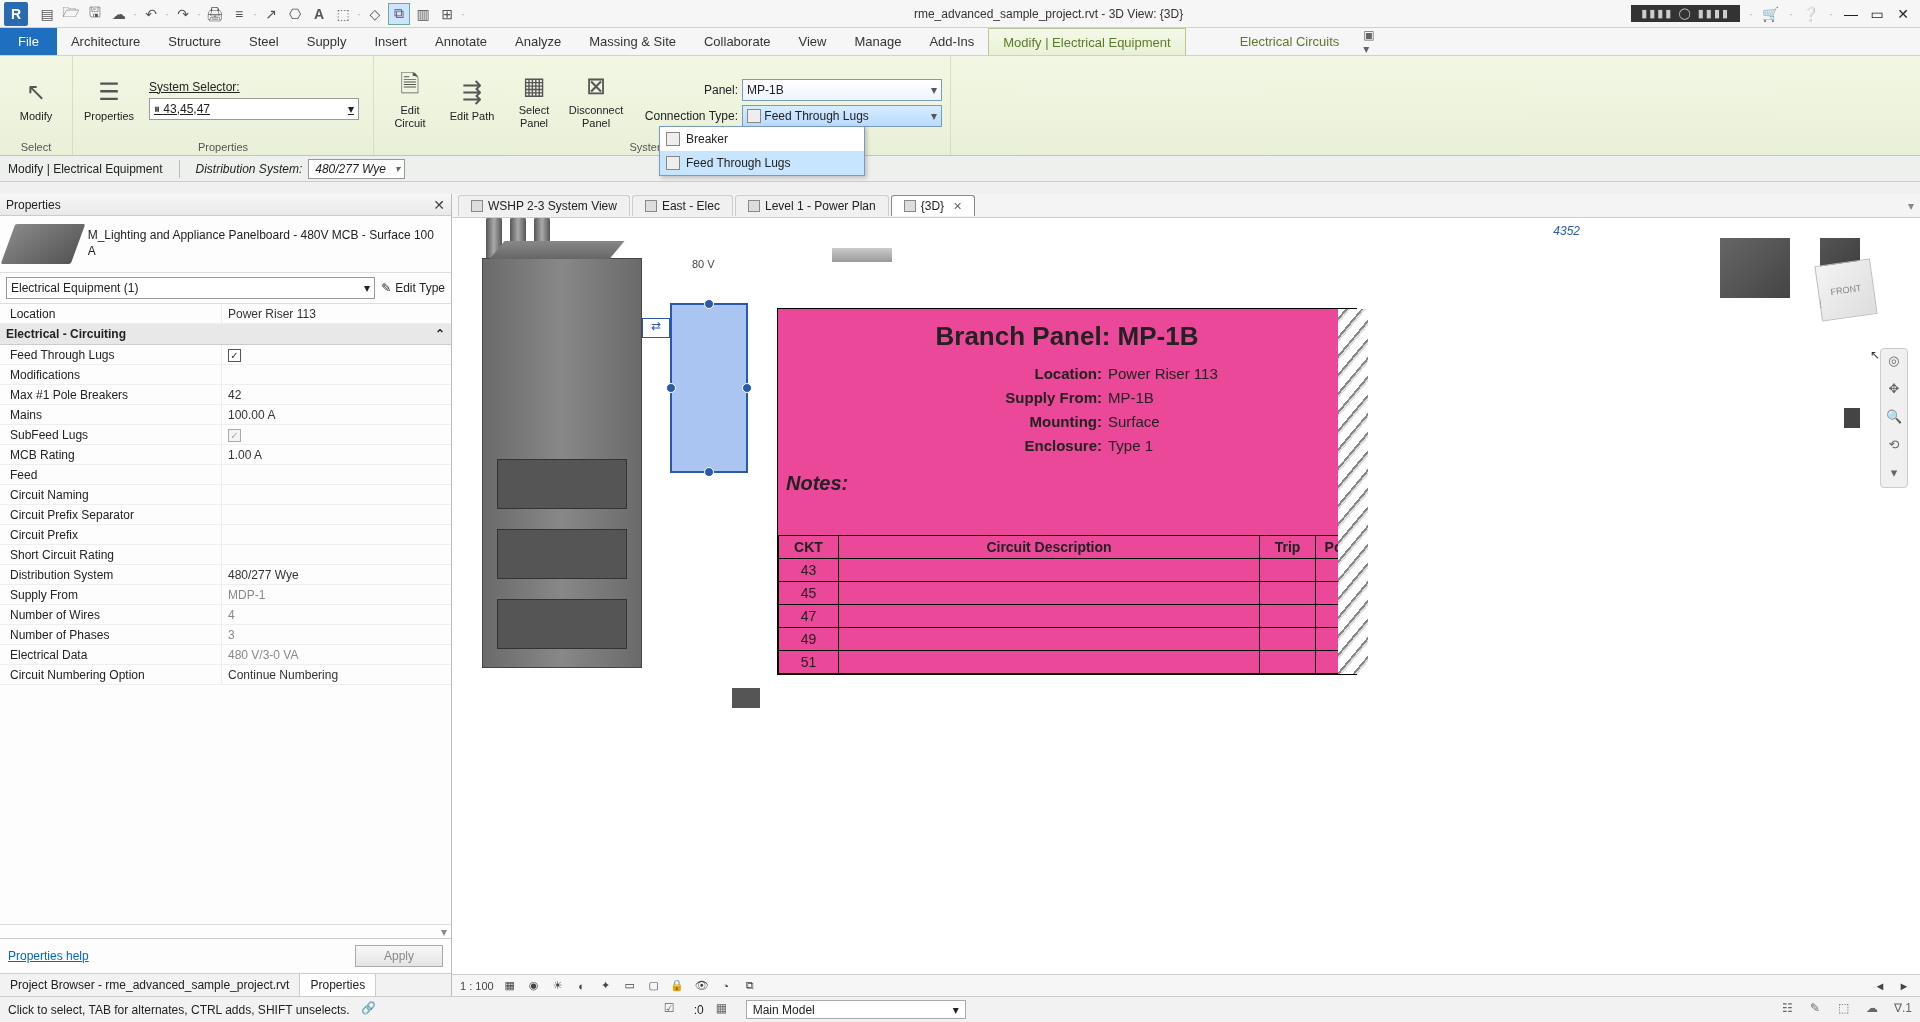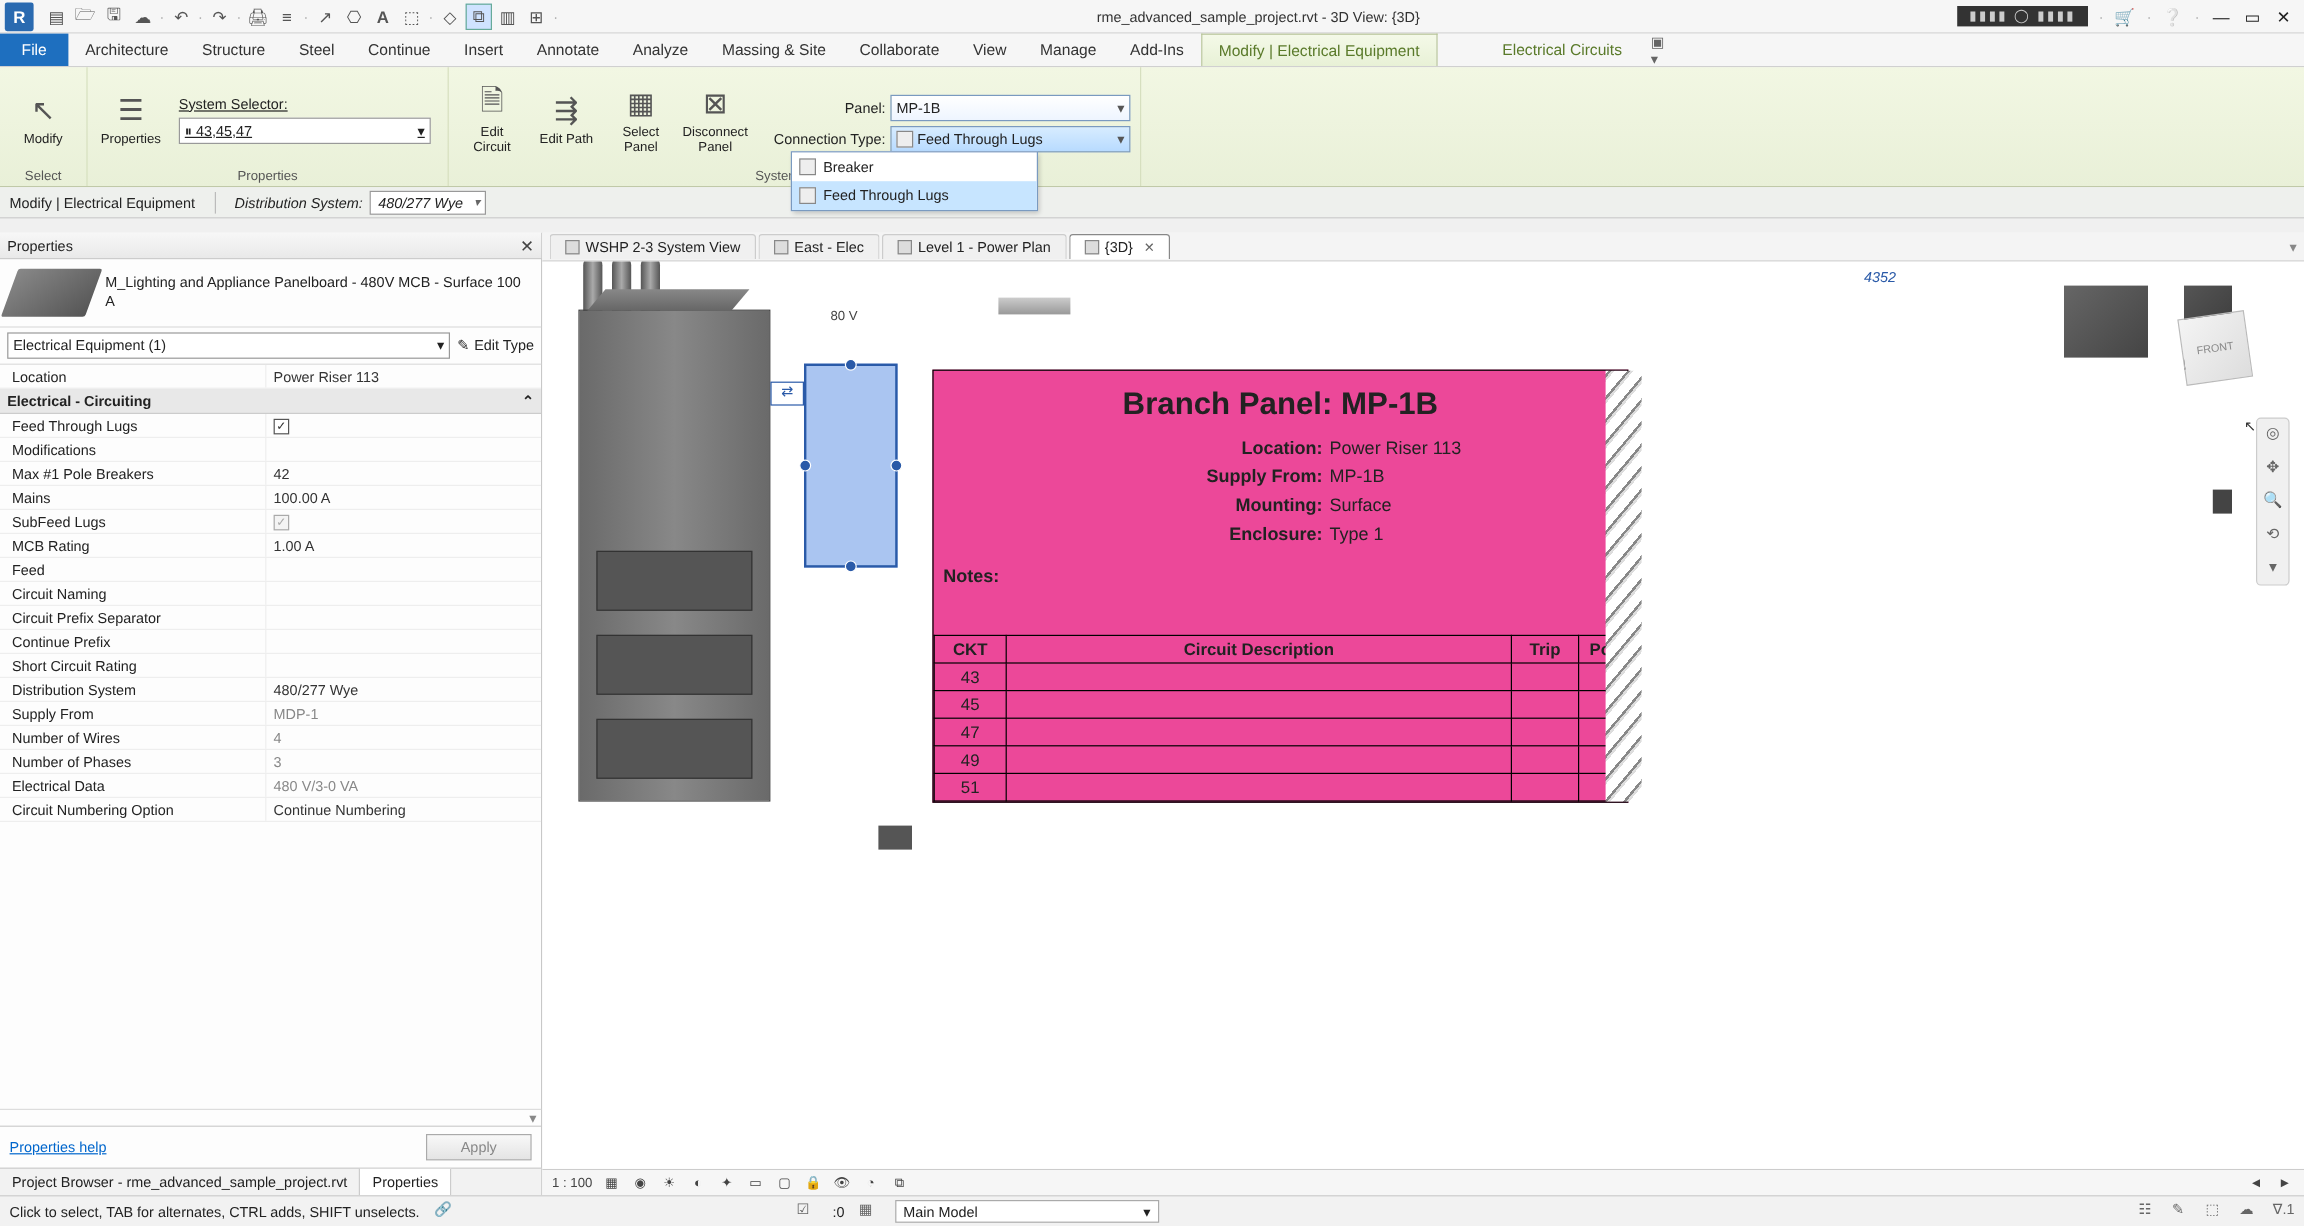--- a/index.html
+++ b/index.html
@@ -101,21 +101,21 @@
 .box1 { position:absolute; right:130px; top:20px; width:70px; height:60px; background:linear-gradient(135deg,#666,#444);}
 .box2 { position:absolute; right:60px; top:20px; width:40px; height:70px; background:linear-gradient(135deg,#555,#333);}
 .dim-text { position:absolute; right:340px; top:6px; color:#2a5aa8; font-size:12px; font-style:italic;}
 
 
 .schedule { position:absolute; left:325px; top:90px; width:580px; background:#ec4899; border:1px solid #000; padding:8px 0 0 0;}
 .sched-title { font-size:26px; font-weight:bold; text-align:center; padding:4px 0 10px 0;}
 .sched-info { font-size:15px; line-height:1.6; padding-right:20px;}
 .sched-info div { display:flex; }
 .sched-info .lbl { width:330px; text-align:right; font-weight:bold; padding-right:6px;}
-.sched-notes { font-size:15px; font-weight:bold; padding:14px 0 40px 8px;}
+.sched-notes { font-size:20px; font-weight:bold; padding:14px 0 40px 8px;font-style:italic;}
 .sched-table { width:100%; border-collapse:collapse; font-size:14px;}
 .sched-table th, .sched-table td { border:1px solid #000; padding:3px 6px;}
 .sched-table th { font-weight:bold;}
 .torn { position:absolute; right:-12px; top:0; bottom:0; width:30px; background:repeating-linear-gradient(-50deg,#fff 0 8px,#ddd 8px 10px,#888 10px 12px);}
 
 
 .vcb { height:22px; border-top:1px solid #ccc; background:#f6f6f6; display:flex; align-items:center; padding:0 8px; gap:8px; font-size:11px; color:#444;}
 .vcb .ic { width:16px; height:16px; display:flex; align-items:center; justify-content:center;}
 .vcb-right { margin-left:auto; display:flex; gap:8px;}
 
@@ -173,21 +173,21 @@
     <div class="win-btn">▭</div>
     <div class="win-btn">✕</div>
   </div>
 </div>
 
 <div class="menu-row">
   <div class="file-tab">File</div>
   <div class="menu-tab">Architecture</div>
   <div class="menu-tab">Structure</div>
   <div class="menu-tab">Steel</div>
-  <div class="menu-tab">Continue</div>
+  <div class="menu-tab">Supply</div>
   <div class="menu-tab">Insert</div>
   <div class="menu-tab">Annotate</div>
   <div class="menu-tab">Analyze</div>
   <div class="menu-tab">Massing &amp; Site</div>
   <div class="menu-tab">Collaborate</div>
   <div class="menu-tab">View</div>
   <div class="menu-tab">Manage</div>
   <div class="menu-tab">Add-Ins</div>
   <div class="menu-tab active context">Modify | Electrical Equipment</div>
   <div class="menu-tab context" style="margin-left:40px">Electrical Circuits</div>
@@ -337,21 +337,21 @@
         </div>
         <div class="prop-row">
           <div class="k">Circuit Naming</div>
           <div class="v"></div>
         </div>
         <div class="prop-row">
           <div class="k">Circuit Prefix Separator</div>
           <div class="v"></div>
         </div>
         <div class="prop-row">
-          <div class="k">Continue Prefix</div>
+          <div class="k">Circuit Prefix</div>
           <div class="v"></div>
         </div>
         <div class="prop-row">
           <div class="k">Short Circuit Rating</div>
           <div class="v"></div>
         </div>
         <div class="prop-row">
           <div class="k">Distribution System</div>
           <div class="v">480/277 Wye</div>
         </div>

